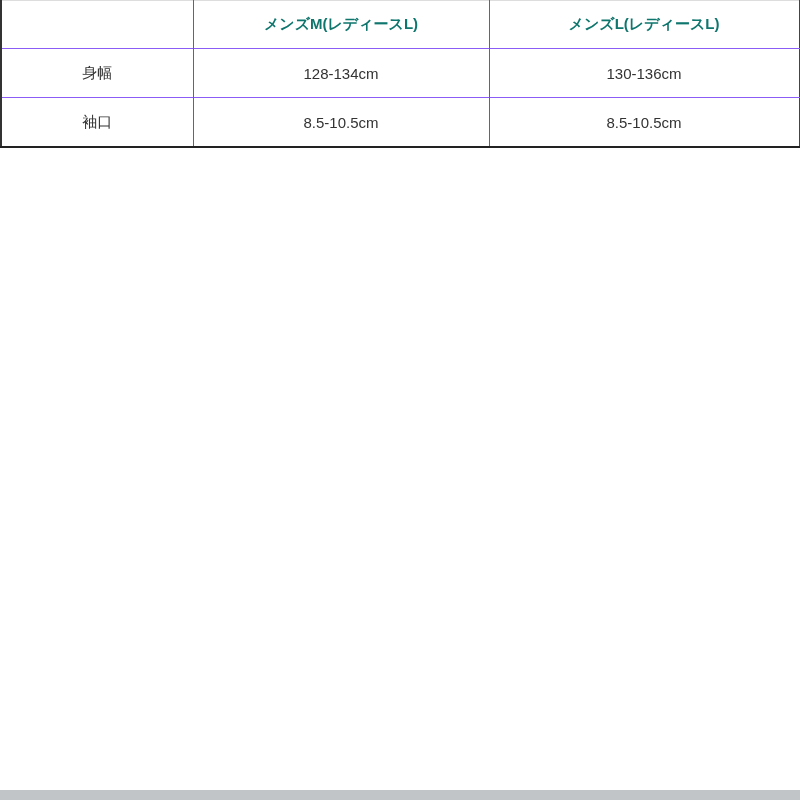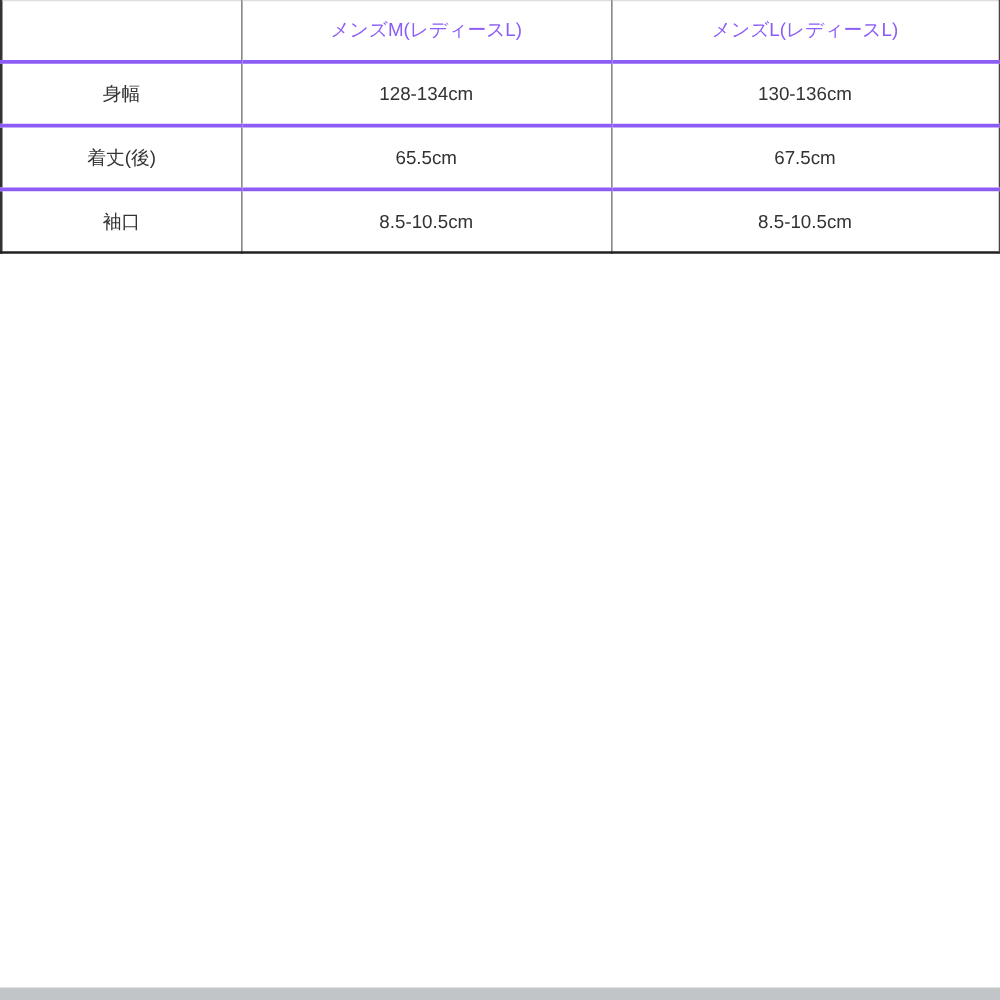--- a/index.html
+++ b/index.html
@@ -41,27 +41,27 @@
   }
   
   table.size-table th + th,
   table.size-table th + td,
   table.size-table td + td {
     border-left: 1px solid #666666;
   }
   
   table.size-table tbody tr th,
   table.size-table tbody tr td {
-    border-top: 3px solid #8b5cf6;
+    border-top: 1px solid #8b5cf6;
     height: 48px;
   }
   table.size-table thead tr th {
     height: 47px;
-    font-weight: normal;
-    color: #8b5cf6;
+    font-weight: bold;
+    color: #0f766e;
   }
   .hscrollbar {
     position: absolute;
     left: 0;
     bottom: 0;
     width: 800px;
     height: 10px;
     background: #c2c5c8;
   }
 </style>
@@ -83,25 +83,20 @@
         <th>メンズL(レディースL)</th>
       </tr>
     </thead>
     <tbody>
       <tr>
         <th>身幅</th>
         <td>128-134cm</td>
         <td>130-136cm</td>
       </tr>
       <tr>
-        <th>着丈(後)</th>
-        <td>65.5cm</td>
-        <td>67.5cm</td>
-      </tr>
-      <tr>
         <th>袖口</th>
         <td>8.5-10.5cm</td>
         <td>8.5-10.5cm</td>
       </tr>
     </tbody>
   </table>
 
   <div class="hscrollbar"></div>
 
 </div>

